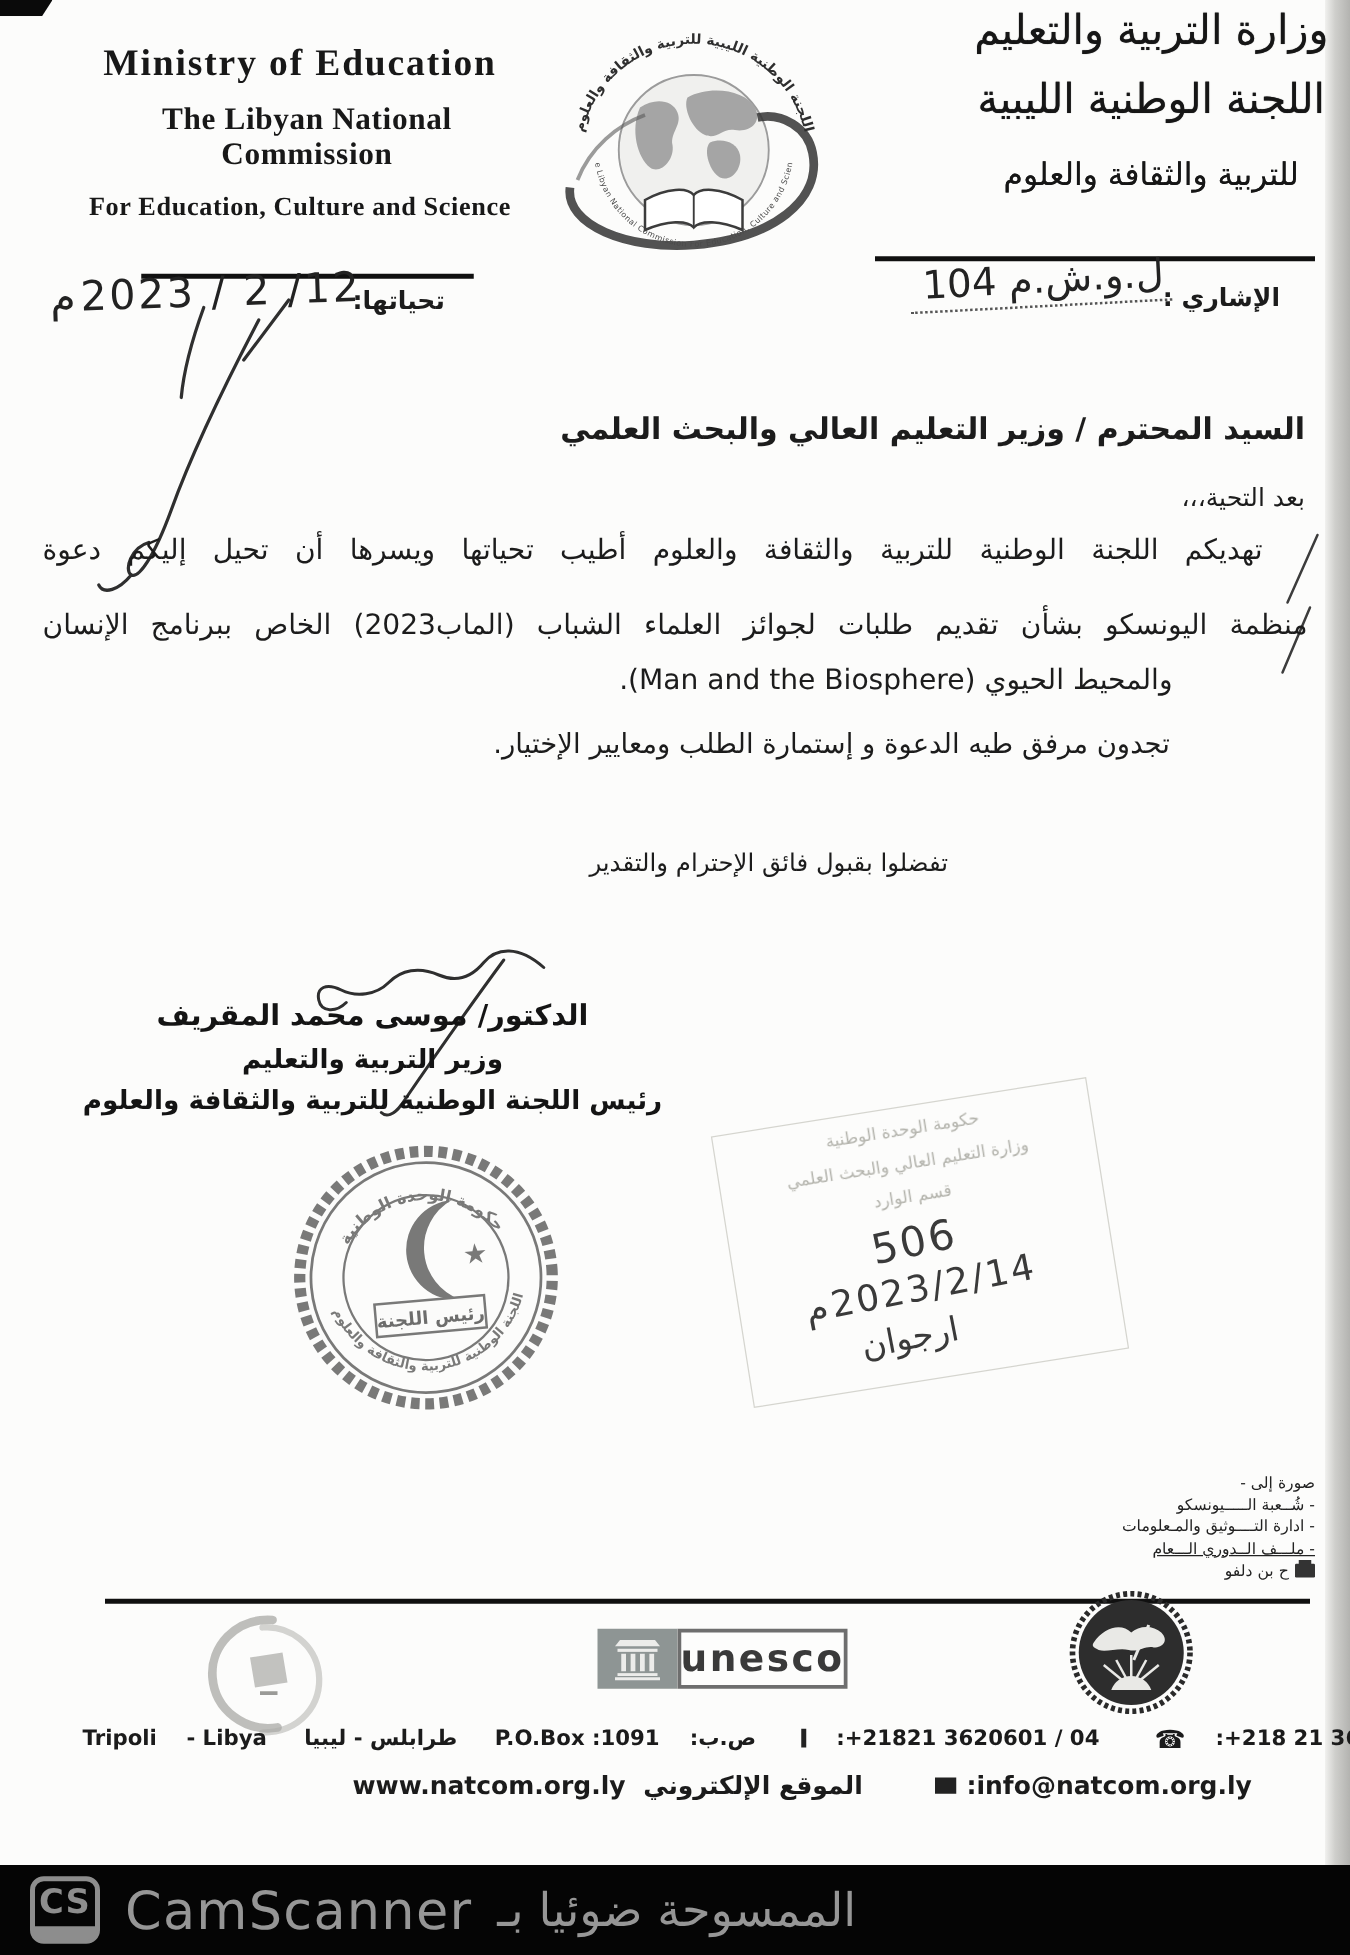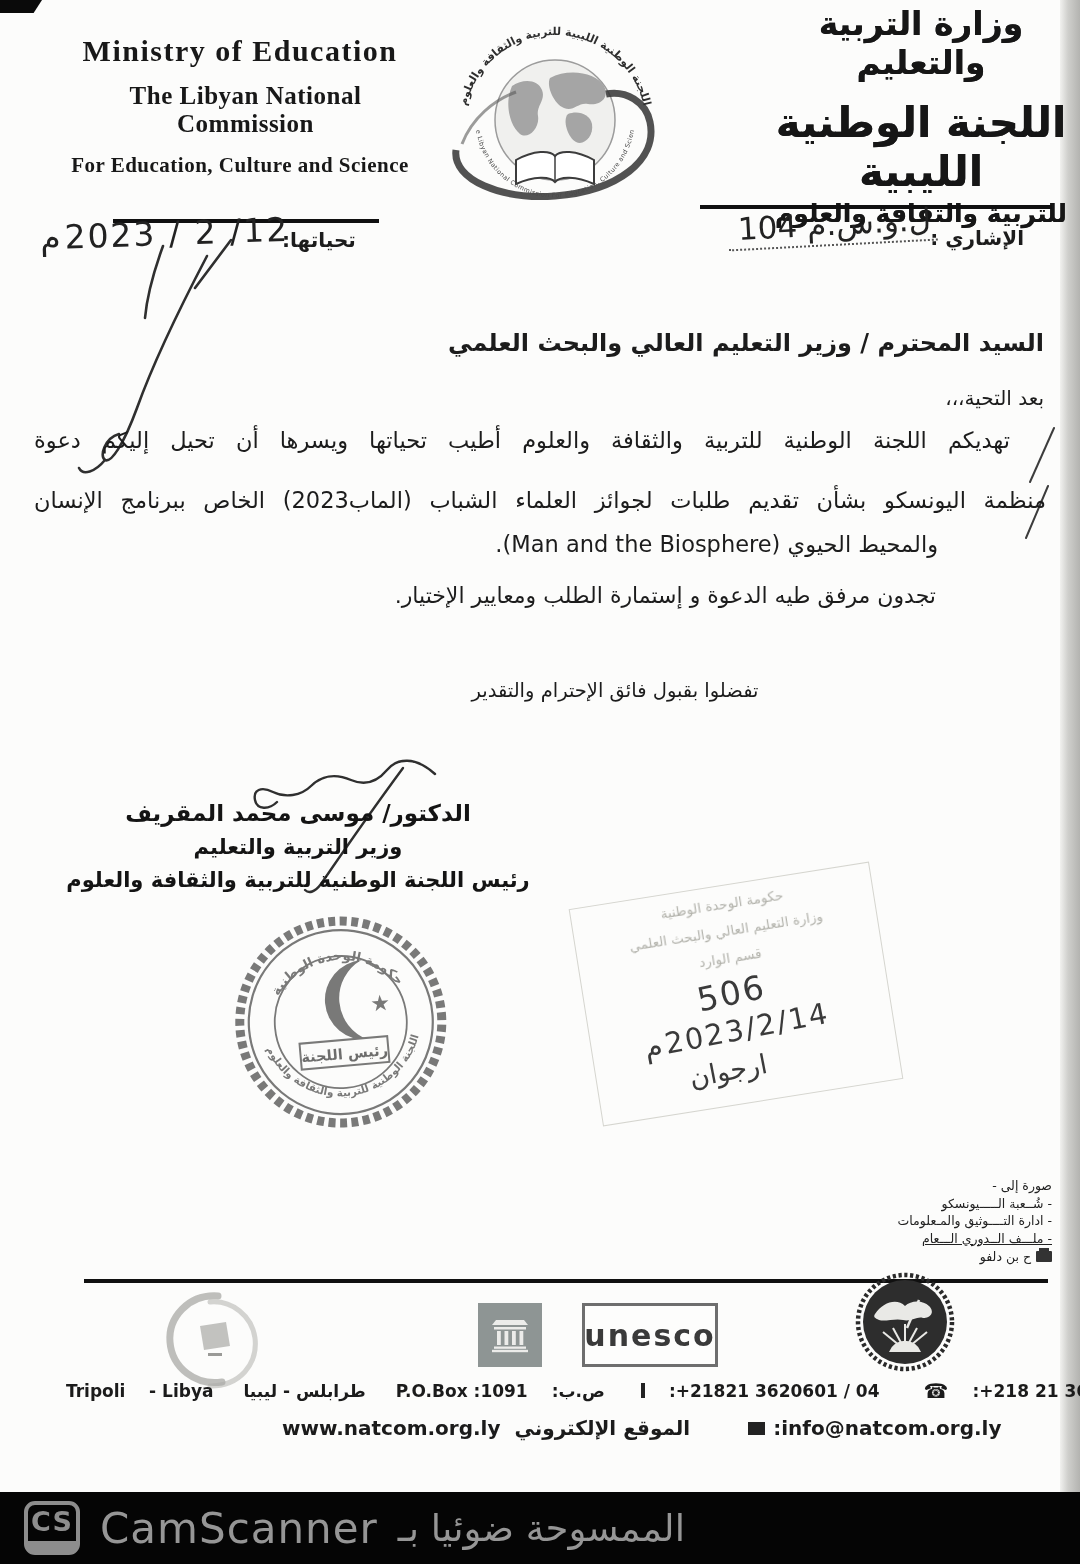--- a/index.html
+++ b/index.html
@@ -10,23 +10,23 @@
                clip-path:polygon(0 0,100% 0,80% 100%,0 100%);}
   .edge-strip{position:absolute;right:0;top:0;width:20px;height:1492px;
               background:linear-gradient(to right,#f1f1ef 0%,#cfcfcc 40%,#b3b3b0 100%);}
   
   .en-header{position:absolute;left:52px;top:34px;width:376px;text-align:center;
              font-family:"Liberation Serif",serif;font-weight:bold;color:#181818;}
   .en-header .l1{font-size:30px;letter-spacing:1.5px;margin-bottom:14px;}
   .en-header .l2{font-size:25px;margin-bottom:15px;letter-spacing:.5px;margin-left:11px;}
   .en-header .l3{font-size:21px;letter-spacing:.5px;}
   .ar-header{position:absolute;right:8px;top:4px;width:302px;text-align:center;direction:rtl;
-             font-weight:bold;color:#161616;}
+             font-weight:normal;color:#161616;}
   .ar-header .l1{font-size:33px;margin-bottom:16px;text-shadow:0 0 .6px #333;}
-  .ar-header .l2{font-size:42px;margin-bottom:3px;text-shadow:0 0 .6px #333;}
+  .ar-header .l2{font-size:33px;margin-bottom:27px;text-shadow:0 0 .6px #333;}
   .ar-header .l3{font-size:25px;text-shadow:0 0 .4px #333;}
   .center-logo{position:absolute;left:450px;top:8px;}
   
   .rule{position:absolute;background:#101010;}
   .rule-right{left:700px;top:205px;width:352px;height:4px;}
   .rule-left{left:113px;top:219px;width:266px;height:4px;}
   .footer-rule{left:84px;top:1279px;width:964px;height:4px;}
   
   .ref-label{position:absolute;right:56px;top:226px;direction:rtl;font-size:20px;font-weight:bold;}
   .ref-hand{position:absolute;left:728px;top:206px;direction:rtl;font-size:31px;color:#222;
@@ -68,21 +68,21 @@
   
   .cc-block{position:absolute;right:28px;top:1177px;width:160px;direction:rtl;text-align:right;
             font-size:12.5px;line-height:17.5px;color:#222;}
   .cc-block .u{text-decoration:underline;}
   .cc-sign{display:flex;align-items:center;gap:5px;direction:rtl;margin-top:1px;}
   .printer-icon{display:inline-block;width:16px;height:11px;background:#333;border-radius:1px;
                 position:relative;}
   .printer-icon::before{content:"";position:absolute;left:3px;top:-3px;width:10px;height:4px;background:#333;}
   
   .left-logo{position:absolute;left:158px;top:1290px;filter:blur(.4px);}
-  .unesco-logo{position:absolute;left:478px;top:1303px;display:flex;align-items:stretch;height:64px;gap:40px;}
+  .unesco-logo{position:absolute;left:478px;top:1303px;display:flex;align-items:stretch;height:48px;}
   .unesco-temple{width:64px;background:#8e9594;display:flex;align-items:center;justify-content:center;}
   .unesco-box{width:130px;border:3px solid #6e6e6e;background:#fdfdfc;display:flex;align-items:center;
               justify-content:center;}
   .unesco-box span{font-size:30px;font-weight:bold;color:#3a3a3a;letter-spacing:2px;}
   .right-logo{position:absolute;left:852px;top:1272px;}
   
   .footer-line1{position:absolute;left:66px;top:1379px;width:990px;display:flex;align-items:center;
                 font-weight:bold;font-size:17px;color:#1b1b1b;gap:16px;}
   .footer-line1 span{white-space:pre;}
   .footer-line2{position:absolute;left:282px;top:1416px;display:flex;align-items:center;

